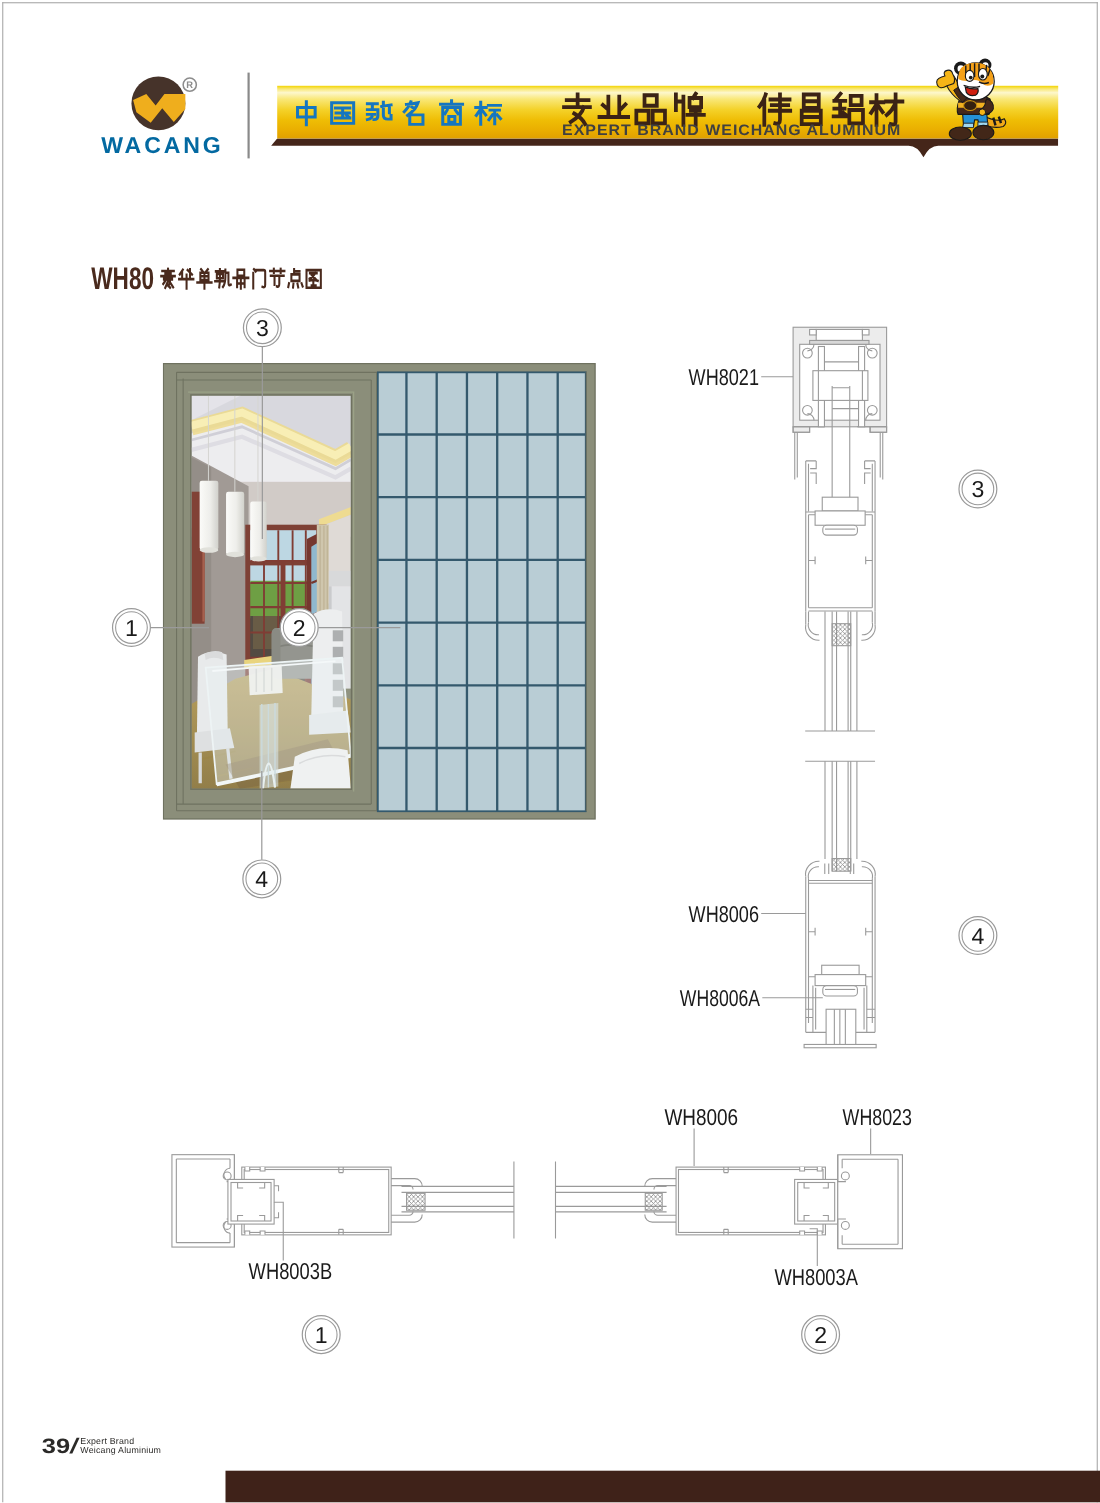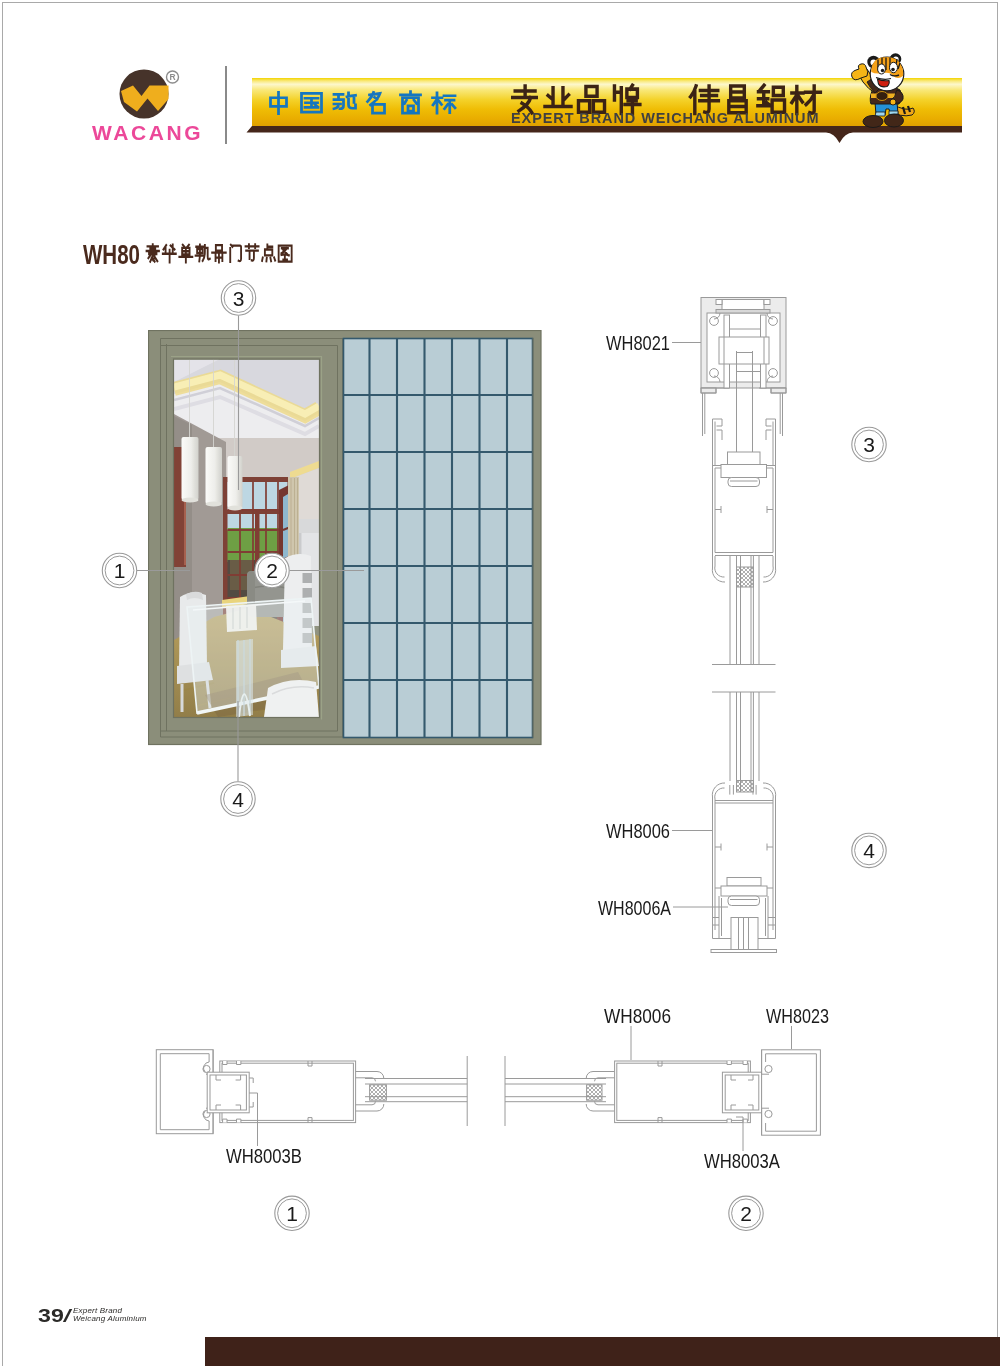--- a/index.html
+++ b/index.html
@@ -18,21 +18,21 @@
 
 <div class="abs" style="left:85px;top:55px;width:145px;height:90px;">
 <svg width="145" height="90" viewBox="85 55 145 90">
   <circle cx="144" cy="94" r="24.5" fill="#46332a"></circle>
   <path d="M121,91 L133,85.5 L141.5,96 L149.5,85.5 L168.5,85.5 L168.5,99 L158,111 L147.5,98.5 L137,111.5 L124,102 Z" fill="#efae1d"></path>
   <circle cx="172.5" cy="77" r="6" fill="#fff" stroke="#8c8c8c" stroke-width="1.4"></circle>
   <text x="172.5" y="80.2" font-size="8.5" fill="#8c8c8c" text-anchor="middle" font-weight="bold">R</text>
 </svg>
 </div>
 
-<div class="abs" style="left:92px;top:121px;width:130px;color:#ec4899;font-weight:bold;font-size:21px;letter-spacing:2.6px;">WACANG</div>
+<div class="abs" style="left:92px;top:121px;width:130px;color:#0369a1;font-weight:bold;font-size:21px;letter-spacing:2.6px;">WACANG</div>
 
 <div class="abs" style="left:225px;top:66px;width:1.5px;height:78px;background:#8a8a8a;"></div>
 
 <div class="abs" style="left:252px;top:78px;width:710px;height:48px;background:linear-gradient(#f3d400 0%,#f9e877 6%,#fdf7cc 13%,#f9e879 25%,#f4d22a 45%,#efbd05 65%,#e9ad00 85%,#e0a000 100%);"></div>
 
 <svg class="abs" style="left:246px;top:126px;" width="716" height="19" viewBox="246 126 716 19">
   <path d="M252,126 L962,126 L962,132.5 L853,132.5 Q845,132.5 839.5,143 Q834,132.5 826,132.5 L246.5,132.5 Z" fill="#45261a"></path>
 </svg>
 
 <div class="abs" style="left:266px;top:90px;color:#1576c0;" id="cnblue">
@@ -349,21 +349,21 @@
       <text x="272" y="578" text-anchor="middle" font-size="21" fill="#1a1a1a">2</text>
     </g>
 
   <g>
       <circle cx="238" cy="799" r="17.2" fill="#fff" stroke="#9a9a9a" stroke-width="1.1"></circle>
       <circle cx="238" cy="799" r="14.4" fill="none" stroke="#9a9a9a" stroke-width="1"></circle>
       <text x="238" y="806.5" text-anchor="middle" font-size="21" fill="#1a1a1a">4</text>
     </g>
 </svg>
 
-<div class="abs" style="left:590px;top:285px;" id="vsec">
+<div class="abs" style="left:610px;top:285px;" id="vsec">
 <svg width="300" height="680" viewBox="610 285 300 680">
 <defs>
 <pattern id="hatch" width="4" height="4" patternUnits="userSpaceOnUse">
   <path d="M0,0 L4,4 M4,0 L0,4" stroke="#8c8c8c" stroke-width="0.7"></path>
 </pattern>
 </defs>
 <g stroke="#9a9a9a" stroke-width="1" fill="none">
 
 <g>
   <rect x="721" y="297.5" width="85" height="90.5" fill="#ececec"></rect>
@@ -569,21 +569,21 @@
 <g>
         <circle cx="746" cy="1213.3" r="17.2" fill="#fff" stroke="#9a9a9a" stroke-width="1.1"></circle>
         <circle cx="746" cy="1213.3" r="14.4" fill="none" stroke="#9a9a9a" stroke-width="1"></circle>
         <text x="746" y="1220.8" text-anchor="middle" font-size="21" fill="#1a1a1a">2</text>
       </g>
 </svg>
 </div>
 
 <div class="abs" style="left:38px;top:1304.5px;color:#2b2a28;font-weight:bold;font-size:19px;transform:scaleX(1.22);transform-origin:left;">39<span style="font-style:italic;">/</span></div>
 
-<div class="abs" style="left:73px;top:1306.5px;color:#2b2a28;font-size:8px;line-height:8px;letter-spacing:0.2px;font-style:italic;">Expert Brand<br>Weicang Aluminium</div>
+<div class="abs" style="left:73px;top:1306.5px;color:#2b2a28;font-size:8px;line-height:8px;letter-spacing:0.2px;">Expert Brand<br>Weicang Aluminium</div>
 
 <div class="abs" style="left:205px;top:1337px;width:795px;height:29px;background:#3f2219;"></div>
 <svg width="0" height="0" style="position:absolute">
     <defs>
       <path id="gzhong1" d="M50,6 V94 M18,28 H82 V64 H18 Z" fill="none" stroke="currentColor" stroke-linecap="square" stroke-linejoin="miter"></path>
       <path id="gguo" d="M10,10 H90 V88 H10 Z M24,30 H76 M50,30 V68 M26,49 H74 M24,68 H76 M64,56 L72,64" fill="none" stroke="currentColor" stroke-linecap="square" stroke-linejoin="miter"></path>
       <path id="gchi" d="M8,14 H44 M26,14 V36 M8,36 H46 V60 Q46,74 32,74 M8,54 H34 M8,74 Q20,72 24,64 M60,24 Q76,20 94,18 M66,8 V56 Q66,72 82,72 H94 V58 M88,20 V48" fill="none" stroke="currentColor" stroke-linecap="square" stroke-linejoin="miter"></path>
       <path id="gming" d="M34,6 Q28,26 10,44 M18,16 Q40,14 60,10 Q52,36 22,58 M38,26 L48,34 M30,56 H78 V92 H30 Z M30,92 H78" fill="none" stroke="currentColor" stroke-linecap="square" stroke-linejoin="miter"></path>
       <path id="gshang" d="M50,2 V14 M10,16 H90 M18,28 H82 V92 H18 Z M34,38 L26,52 M64,38 L74,52 M40,62 H62 V84 H40 Z" fill="none" stroke="currentColor" stroke-linecap="square" stroke-linejoin="miter"></path>
       <path id="gbiao" d="M24,8 V92 M6,28 H44 M24,34 L8,58 M26,34 L42,56 M52,20 H96 M58,38 H92 M75,38 V90 M67,56 L54,74 M84,56 L96,70" fill="none" stroke="currentColor" stroke-linecap="square" stroke-linejoin="miter"></path>

